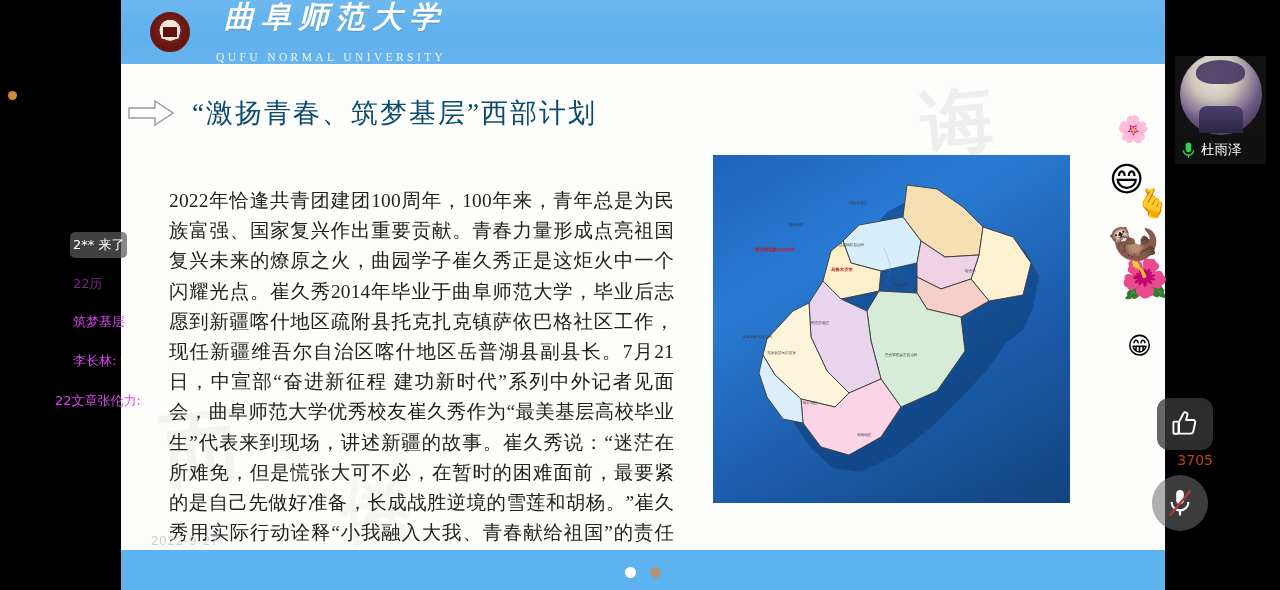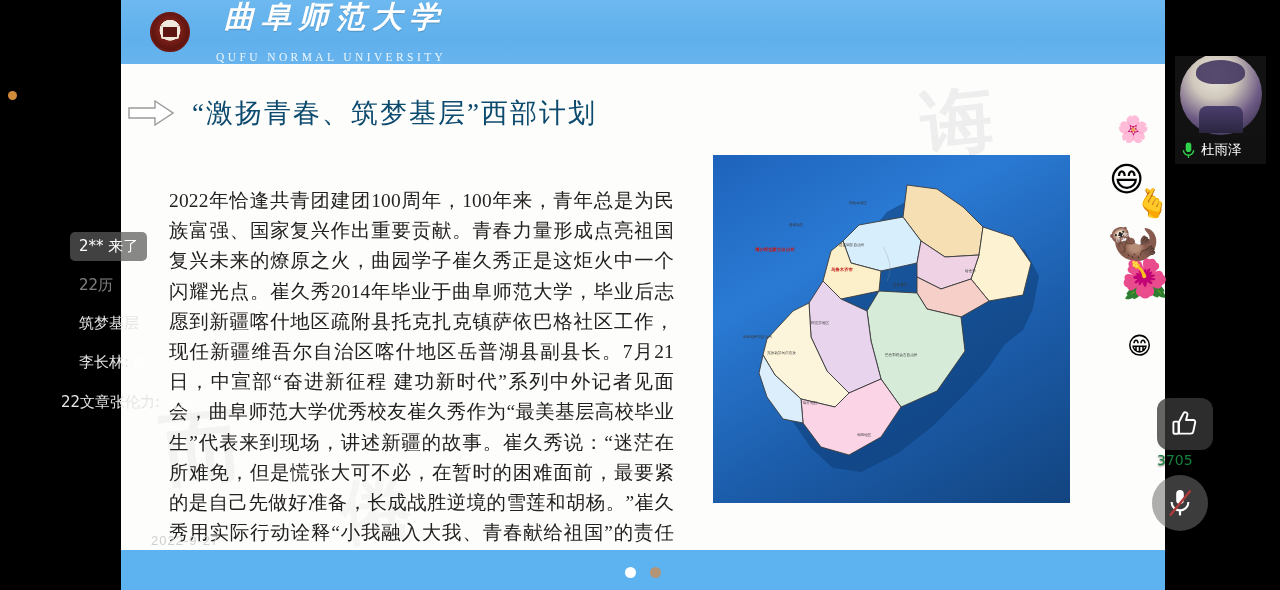--- a/index.html
+++ b/index.html
@@ -106,27 +106,27 @@
     position:absolute; left:0; bottom:12px; width:100%;
     display:flex; justify-content:center; gap:14px;
   }
   .dot { width:11px; height:11px; border-radius:50%; }
   .dot.active { background:#ffffff; }
   .dot.idle { background:#b39477; }
 
   
   .chat-layer { position:absolute; left:0; top:0; width:320px; height:590px; pointer-events:none; }
   .chat-msg {
-    position:absolute; padding:5px 9px; border-radius:5px;
-    font-size:15px; white-space:nowrap; line-height:1.25;
+    position:absolute; padding:5px 3px; border-radius:5px;
+    font-size:13px; white-space:nowrap; line-height:1.25;
     font-family:"DejaVu Sans","Liberation Sans",sans-serif;
   }
   .chat-msg.bubble { background:rgba(90,90,90,.72); color:#ffffff; }
   .chat-msg.plain  { background:transparent; }
-  .chat-name { color:#e5e5e5; }
+  .chat-name { color:#d946ef; }
   .chat-body { color:#ffffff; }
   .m1 { left:70px; top:232px; }
   .m2 { left:70px; top:271px; opacity:.55; }
   .m3 { left:70px; top:309px; }
   .m4 { left:70px; top:348px; }
   .m5 { left:52px; top:388px; }
 
   .orange-dot {
     position:absolute; left:8px; top:91px; width:9px; height:9px;
     border-radius:50%; background:#d08a3c;
@@ -163,22 +163,22 @@
   }
   .emoji { position:absolute; line-height:1; }
 
   .like-btn {
     position:absolute; right:67px; top:398px; width:56px; height:52px;
     border-radius:12px; background:rgba(58,58,58,.78);
     display:flex; align-items:center; justify-content:center;
   }
   .thumb-icon { width:30px; height:30px; }
   .like-count {
-    position:absolute; right:67px; top:452px; width:56px; text-align:left;
-    color:#15803d; font-size:14px;
+    position:absolute; right:67px; top:452px; width:56px; text-align:right;
+    color:#c2410c; font-size:14px;
     font-family:"DejaVu Sans","Liberation Sans",sans-serif;
     text-shadow:0 1px 2px rgba(0,0,0,.7);
   }
   .mic-btn {
     position:absolute; right:72px; top:475px; width:56px; height:56px;
     border-radius:50%; background:rgba(110,110,110,.55);
     display:flex; align-items:center; justify-content:center;
   }
   .mic-off-icon { width:30px; height:32px; }
 </style>

